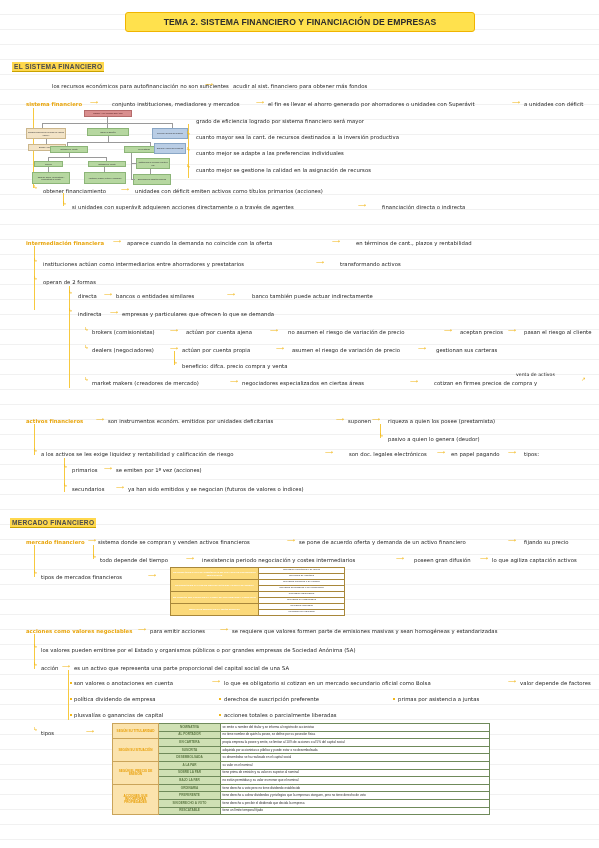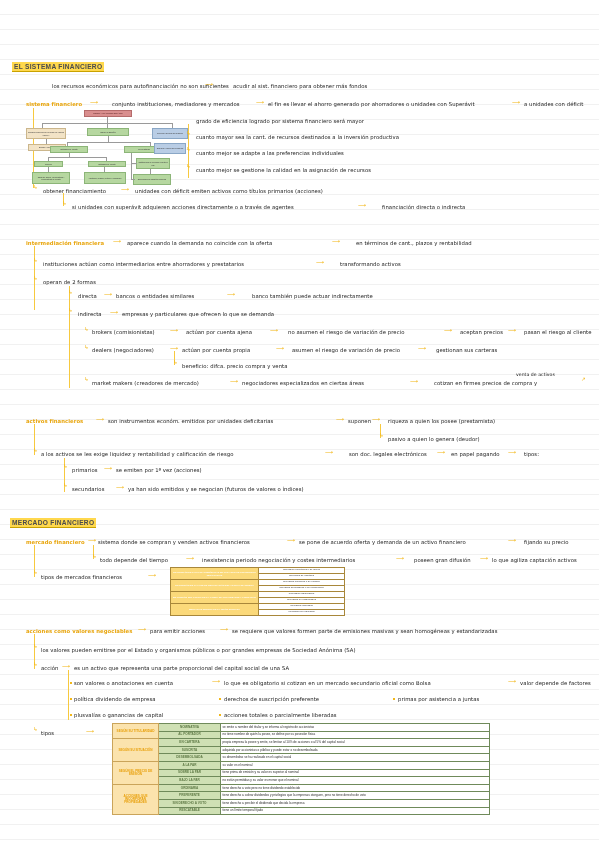--- a/index.html
+++ b/index.html
@@ -113,20 +113,21 @@
   }
   #shares-table td.desc { background:#ffffff; color:#2d2d2d; text-align:left; }
 </style>
 </head>
 <body>
 
 <div class="ruled"></div>
 
 <div class="page">
 
+  <div class="title-box">TEMA 2. SISTEMA FINANCIERO Y FINANCIACIÓN DE EMPRESAS</div>
 
   <div class="sec-head" style="left:12px; top:62px;">EL SISTEMA FINANCIERO</div>
 
   <div class="hw" style="left:52px; top:83px;">los recursos económicos  para autofinanciación no son suficientes</div>
   <div class="arr" style="left:205px; top:82px;">⟶</div>
   <div class="hw" style="left:233px; top:83px;">acudir al sist. financiero  para  obtener  más fondos</div>
 
   <div class="hw key" style="left:26px; top:101px;">sistema financiero</div>
   <div class="arr" style="left:90px; top:100px;">⟶</div>
   <div class="hw" style="left:112px; top:101px;">conjunto instituciones, mediadores y mercados</div>

